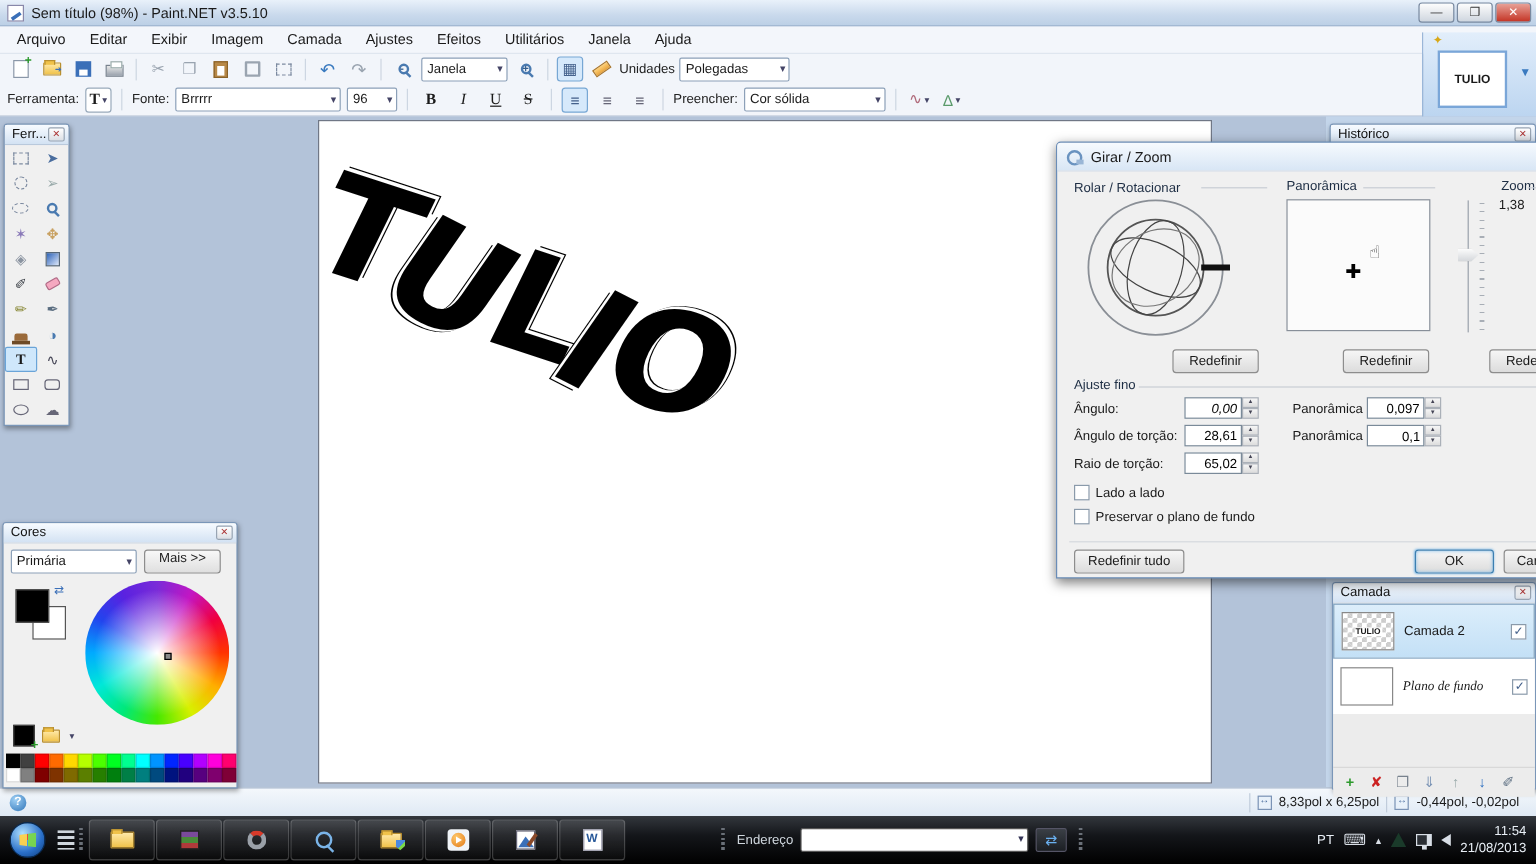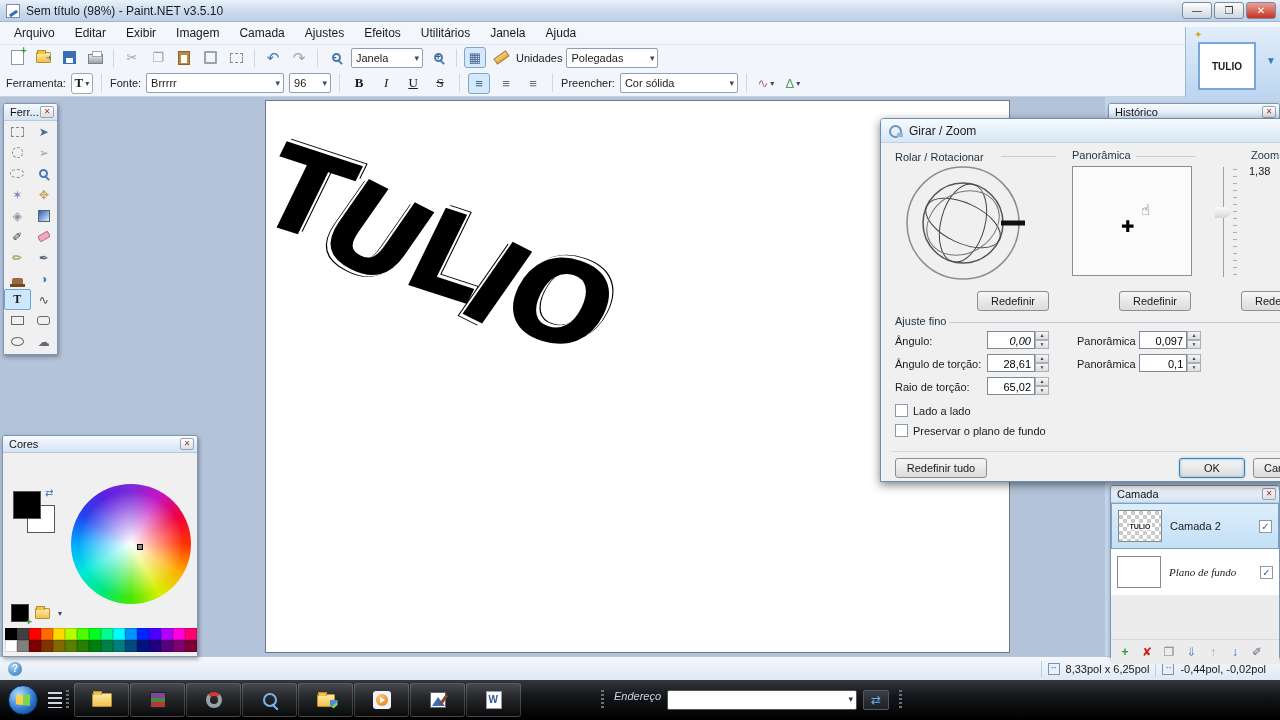--- a/index.html
+++ b/index.html
@@ -182,21 +182,21 @@
   .i-shieldfold { position:relative; }
   .i-shieldfold::after { content:""; position:absolute; right:-4px; bottom:-3px; width:8px; height:9px; background:linear-gradient(135deg,#4a8ae0 50%,#7ad84a 50%); clip-path:polygon(0 0,100% 0,100% 60%,50% 100%,0 60%); }
   .i-wmp { width:18px; height:18px; border-radius:3px; background:#f0f4f8; display:flex; align-items:center; justify-content:center; }
   .i-wmp i { width:12px; height:12px; border-radius:50%; background:radial-gradient(circle at 35% 30%,#ffc86a,#e07818); position:relative; }
   .i-wmp i::after { content:""; position:absolute; left:4px; top:3px; border-left:5px solid #fff; border-top:3px solid transparent; border-bottom:3px solid transparent; }
   .i-pdn2 { width:16px; height:16px; background:#fff; border:1px solid #667; position:relative; }
   .i-pdn2::before { content:""; position:absolute; left:1px; bottom:1px; border-left:6px solid transparent; border-right:7px solid transparent; border-bottom:9px solid #3a6fb8; }
   .i-pdn2::after { content:""; position:absolute; right:0px; top:1px; width:3px; height:12px; background:#8a4a2a; transform:rotate(35deg); }
   .i-word { width:16px; height:18px; background:#fff; border:1px solid #99a; position:relative; }
   .i-word::after { content:"W"; position:absolute; left:2px; top:2px; font-size:10px; font-weight:bold; color:#2a5a9a; }
-  #addr { display:flex; gap:6px; margin-left:76px;font-style:italic; }
+  #addr { display:flex; align-items:center; gap:6px; margin-left:76px; }
   .grip { width:3px; height:20px; background:repeating-linear-gradient(#6a7078 0 2px,transparent 2px 4px); margin:0 4px; }
   #addr .albl { font-size:11px; color:#cfd6dd; }
   #addr-input { width:190px; height:20px; background:#fff; border:1px solid #555; border-radius:2px; position:relative; }
   #addr-input::after { content:"▾"; position:absolute; right:3px; top:3px; font-size:9px; color:#335; }
   #addr-go { width:26px; height:20px; border:1px solid #556; border-radius:2px; background:linear-gradient(#3a3f46,#1c1f24); color:#6ab0f0; font-size:12px; text-align:center; line-height:18px; }
   #tray { margin-left:auto; display:flex; align-items:center; gap:8px; padding-right:8px; font-size:11px; }
   .tr-kbd { font-size:13px; color:#d8dee6; }
   .tr-up { font-size:9px; color:#d8dee6; }
   .tr-av { width:13px; height:12px; background:#1a3a2a; clip-path:polygon(50% 0,100% 100%,0 100%); position:relative; }
   .tr-net { width:13px; height:10px; border:1px solid #d8dee6; background:#2a2e34; position:relative; }
@@ -549,20 +549,26 @@
       <span style="color:#9aa">↑</span>
       <span style="color:#2d6fc0;font-weight:bold">↓</span>
       <span style="color:#5a6d80">✐</span>
     </div>
   </div>
 
   <div class="fwin" id="coreswin">
     <div class="ftitle">
       <span>Cores</span>
       <span class="fclose">✕</span>
+    </div>
+    <div id="cores-controls">
+      <div class="combo" style="width:105px">
+          <span>Primária</span>
+        </div>
+      <span class="btn" style="width:64px">Mais &gt;&gt;</span>
     </div>
     <div id="swatch-pair">
       <span id="sw-primary"></span>
       <span id="sw-secondary"></span>
       <span id="sw-swap">⇄</span>
     </div>
     <div id="wheel">
       <span id="wheel-marker"></span>
     </div>
     <div id="cores-foot">
@@ -647,15 +653,27 @@
     <span class="appbtn">
         <i class="g i-word"></i>
       </span>
     <div id="addr">
       <span class="grip"></span>
       <span class="albl">Endereço</span>
       <span id="addr-input"></span>
       <span id="addr-go">⇄</span>
       <span class="grip"></span>
     </div>
+    <div id="tray">
+      <span>PT</span>
+      <span class="tr-kbd">⌨</span>
+      <span class="tr-up">▴</span>
+      <span class="tr-av"></span>
+      <span class="tr-net"></span>
+      <span class="tr-spk"></span>
+      <div id="clock">
+        <div>11:54</div>
+        <div>21/08/2013</div>
+      </div>
+    </div>
   </div>
 
 </div>
 
 </body></html>

